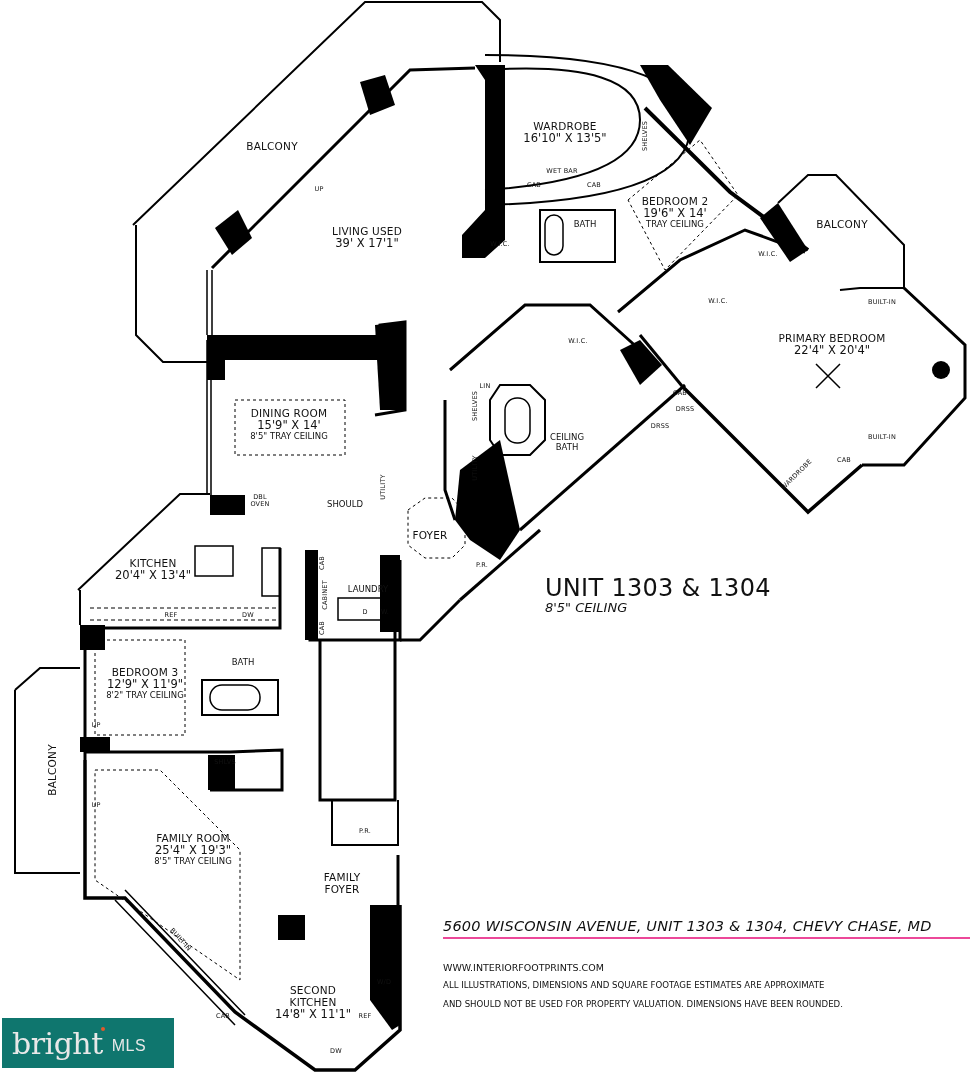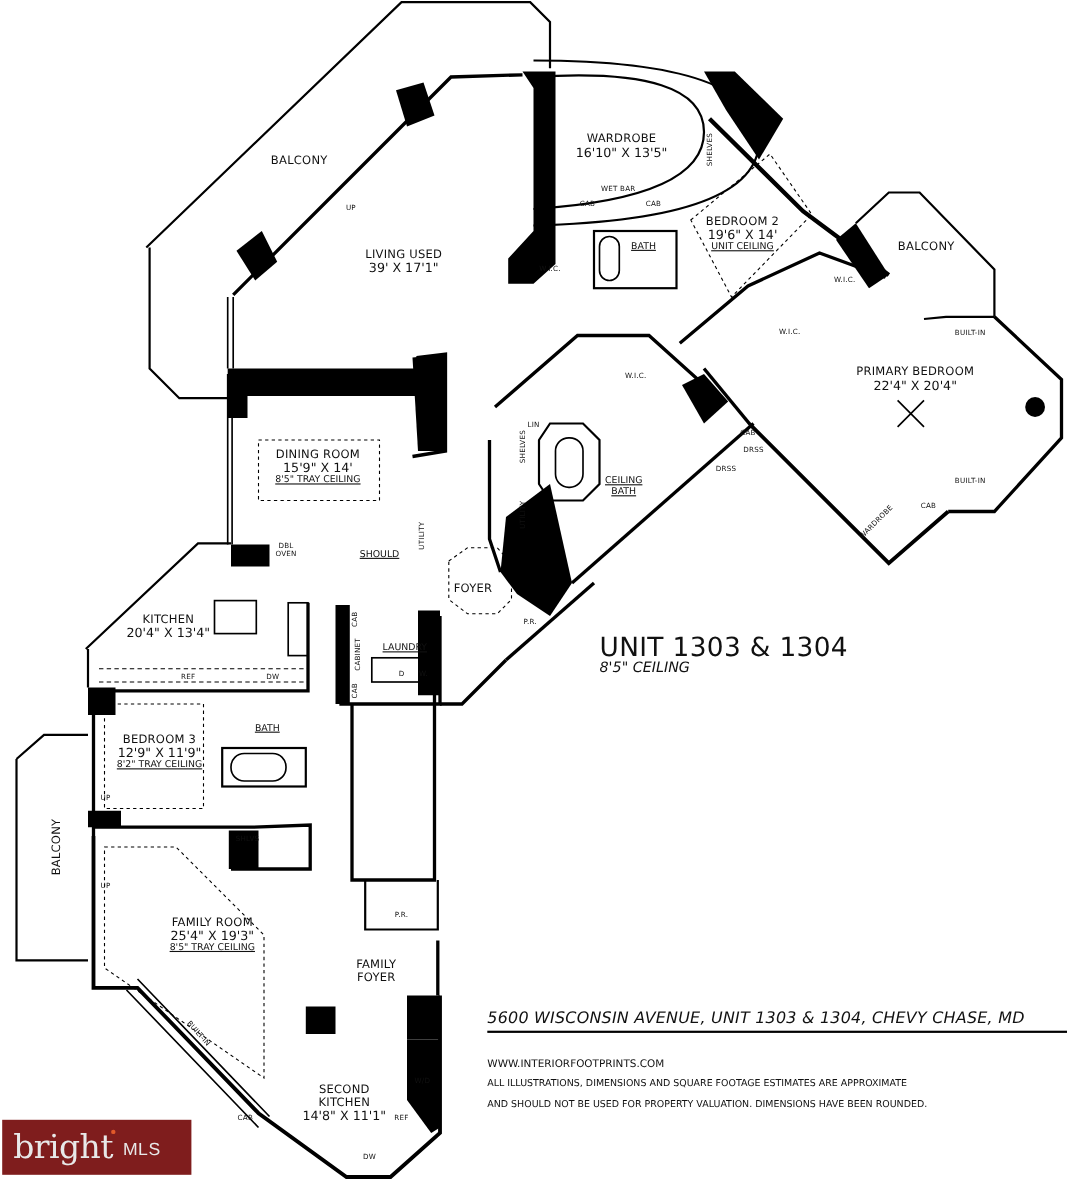--- a/index.html
+++ b/index.html
@@ -1,30 +1,30 @@
 <!DOCTYPE html>
 <html><head>
 <meta charset="utf-8">
 <style>
   html, body { margin:0; padding:0; background:#ffffff; }
   body { width:971px; height:1074px; position:relative; overflow:hidden; font-family:"DejaVu Sans", sans-serif; color:#111; }
   svg.plan { position:absolute; left:0; top:0; width:971px; height:1074px; }
   .lbl { position:absolute; text-align:center; white-space:nowrap; color:#111; line-height:1.15; transform:translate(-50%,-50%); }
   .room-name { font-size:10.5px; letter-spacing:0.2px; display:block; }
   .room-dim { font-size:11.5px; display:block; }
-  .room-note { font-size:8.5px; display:block;text-decoration:underline; }
+  .room-note { font-size:8.5px; display:block; }
   .small { font-size:6.5px; letter-spacing:0.2px; }
   .rot90 { transform:translate(-50%,-50%) rotate(-90deg); }
   .unit-title { position:absolute; left:545px; top:574px; font-size:24px; letter-spacing:0.3px; }
   .unit-sub { position:absolute; left:545px; top:600px; font-size:13px; font-style:italic; }
-  .address { position:absolute; left:443px; top:918px; font-size:14.5px; letter-spacing:0.2px; font-style:italic; border-bottom:2px solid #000000; width:527px; padding-bottom:3px; }
+  .address { position:absolute; left:443px; top:918px; font-size:14.5px; letter-spacing:0.2px; font-style:italic; border-bottom:2px solid #ec4899; width:527px; padding-bottom:3px; }
   .website { position:absolute; left:443px; top:962px; font-size:9.5px; }
   .disc1 { position:absolute; left:443px; top:980px; font-size:8.6px; }
   .disc2 { position:absolute; left:443px; top:999px; font-size:8.6px; }
-  .bright { position:absolute; left:2px; top:1018px; width:172px; height:50px; background:#7f1d1d; color:#e8e8e8; display:flex; align-items:center; padding-left:10px; box-sizing:border-box; }
+  .bright { position:absolute; left:2px; top:1018px; width:172px; height:50px; background:#0f766e; color:#e8e8e8; display:flex; align-items:center; padding-left:10px; box-sizing:border-box; }
   .bright .b1 { font-family:"DejaVu Serif", serif; font-size:30px; letter-spacing:-0.5px; }
   .bright .b2 { font-family:"Liberation Sans", sans-serif; font-size:16px; margin-left:5px; margin-top:6px; letter-spacing:0.5px; }
   .bright .dot { display:inline-block; width:4px; height:4px; background:#e2592a; border-radius:50%; position:relative; top:-14px; left:-2px; }
 </style>
 </head>
 <body>
 
 <svg class="plan" viewBox="0 0 971 1074" xmlns="http://www.w3.org/2000/svg">
   <g fill="none" stroke="#000" stroke-width="2">
 
@@ -124,21 +124,21 @@
   <span class="room-dim">39' X 17'1"</span>
 </div>
 <div class="lbl" style="left:565px;top:133px">
   <span class="room-name">WARDROBE</span>
   <span class="room-dim">16'10" X 13'5"</span>
 </div>
 <div class="lbl small" style="left:562px;top:172px">WET BAR</div>
 <div class="lbl" style="left:675px;top:213px">
   <span class="room-name">BEDROOM 2</span>
   <span class="room-dim">19'6" X 14'</span>
-  <span class="room-note">UNIT CEILING</span>
+  <span class="room-note">TRAY CEILING</span>
 </div>
 <div class="lbl" style="left:832px;top:345px">
   <span class="room-name">PRIMARY BEDROOM</span>
   <span class="room-dim">22'4" X 20'4"</span>
 </div>
 <div class="lbl" style="left:567px;top:443px">
   <span class="room-note">CEILING</span>
   <span class="room-note">BATH</span>
 </div>
 <div class="lbl" style="left:289px;top:425px">

